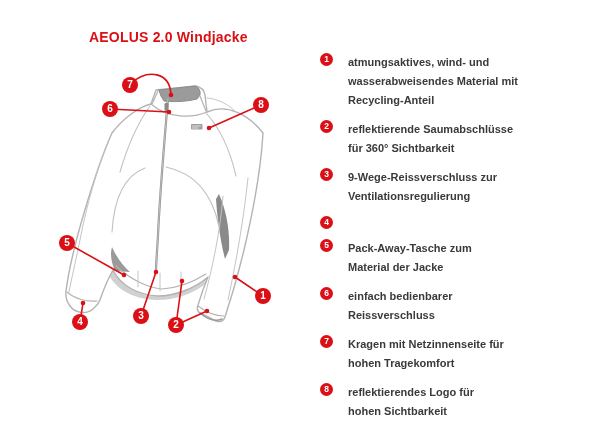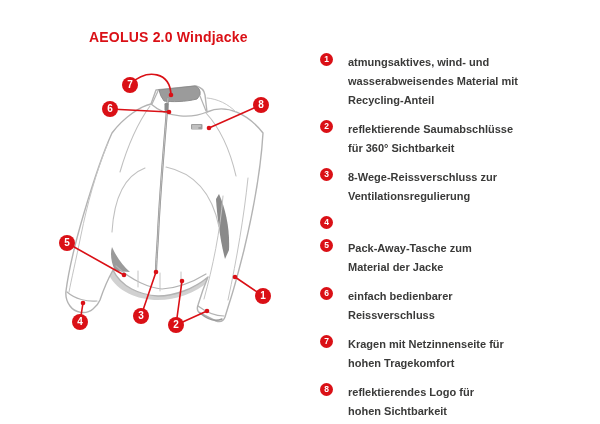--- a/index.html
+++ b/index.html
@@ -137,21 +137,21 @@
 wasserabweisendes Material mit
 Recycling-Anteil</span>
     </div>
     <div class="legend-row">
       <span class="legend-num">2</span>
       <span class="legend-text">reflektierende Saumabschlüsse
 für 360° Sichtbarkeit</span>
     </div>
     <div class="legend-row">
       <span class="legend-num">3</span>
-      <span class="legend-text">8-Wege-Reissverschluss zur
+      <span class="legend-text">9-Wege-Reissverschluss zur
 Ventilationsregulierung</span>
     </div>
     <div class="legend-row">
       <span class="legend-num">4</span>
     </div>
     <div class="legend-row">
       <span class="legend-num">5</span>
       <span class="legend-text">Pack-Away-Tasche zum
 Material der Jacke</span>
     </div>

